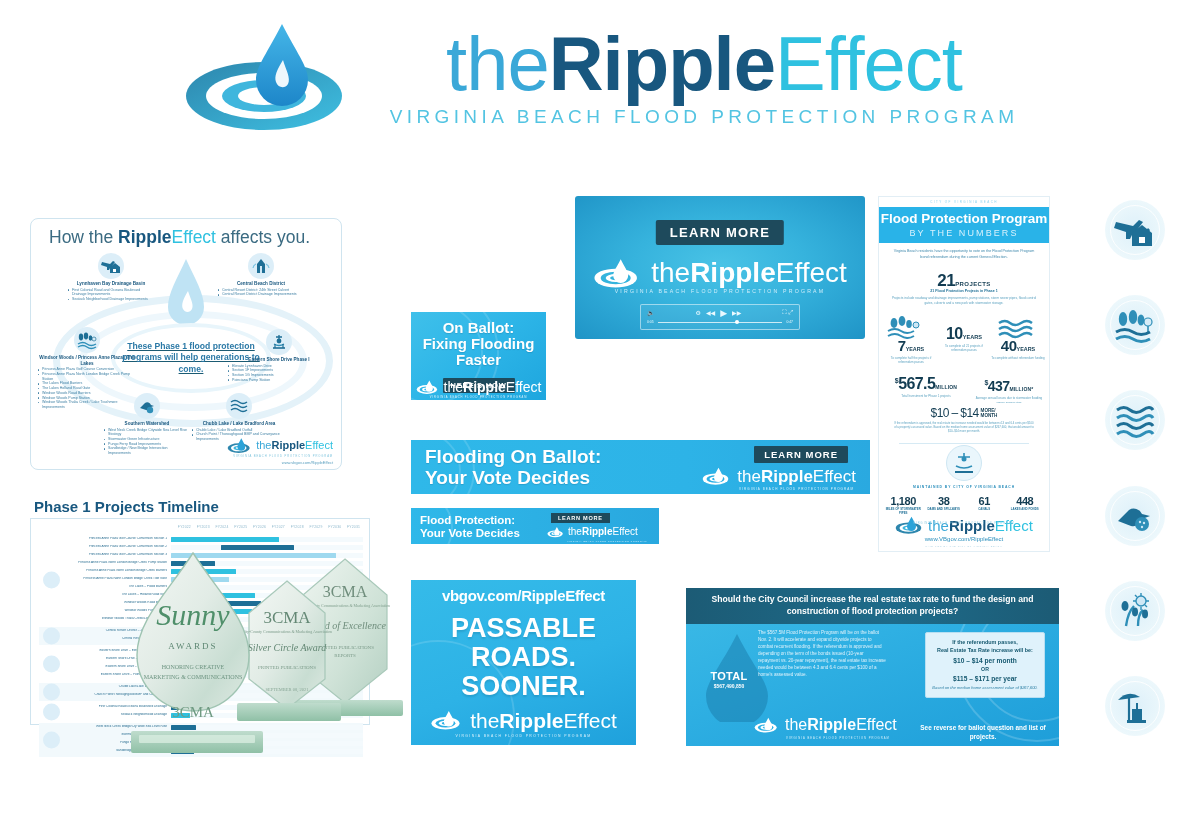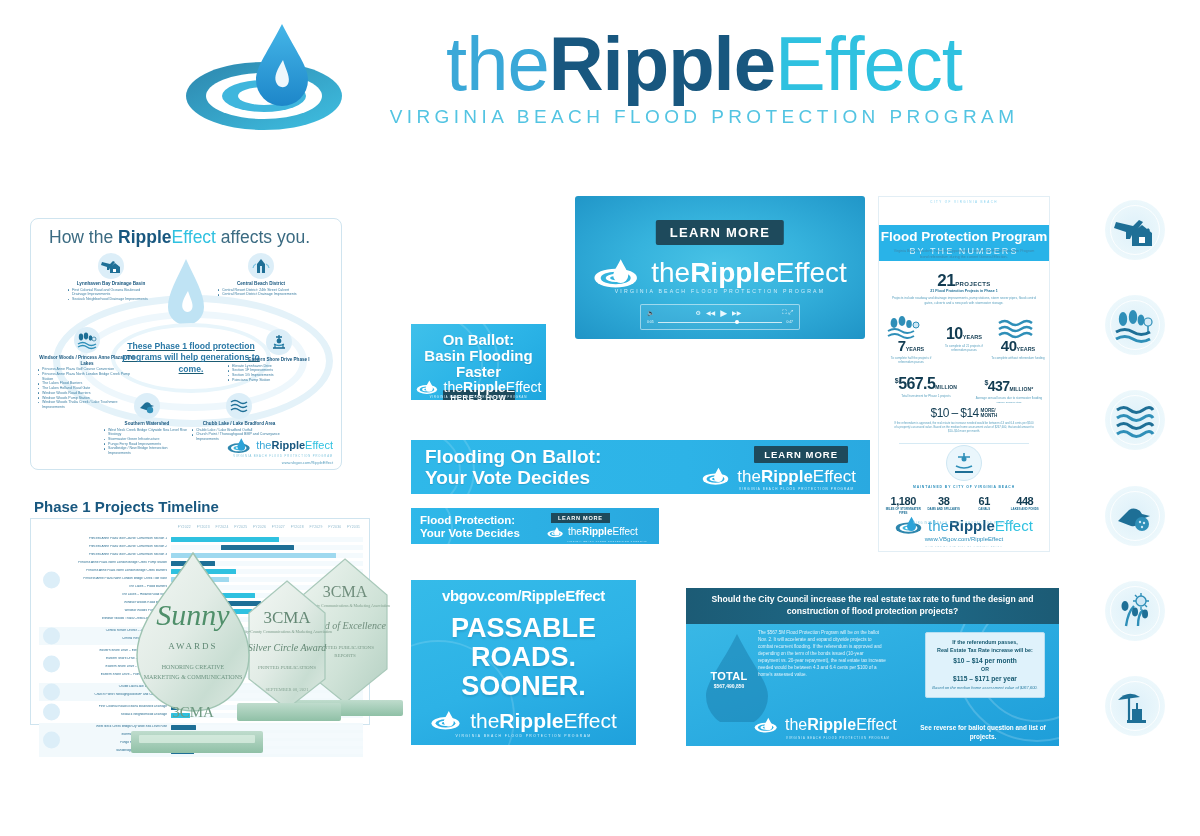--- a/index.html
+++ b/index.html
@@ -78,21 +78,21 @@
   #video-tag{position:absolute;left:50%;top:92px;transform:translateX(-50%);font-size:5.2px;letter-spacing:2.2px;color:#cfeefb;white-space:nowrap;}
   #video-controls{position:absolute;left:50%;bottom:9px;transform:translateX(-50%);width:158px;height:24px;
     border:1px solid rgba(255,255,255,.5);border-radius:2px;background:rgba(255,255,255,.06);}
   #vc-row{position:absolute;left:6px;right:6px;top:3px;height:9px;display:flex;align-items:center;justify-content:space-between;color:#eaf9ff;font-size:6px;}
   #vc-mid{display:flex;align-items:center;gap:5px;}
   #vc-scrub{position:absolute;left:6px;right:6px;bottom:4px;height:6px;display:flex;align-items:center;gap:4px;color:#eaf9ff;font-size:3.4px;}
   #vc-bar{flex:1;height:1px;background:rgba(255,255,255,.75);position:relative;}
   #vc-knob{position:absolute;left:62%;top:-2px;width:4px;height:4px;border-radius:50%;background:#fff;}
 
   
-  #panel-onballot{left:411px;top:324px;width:135px;height:76px;
+  #panel-onballot{left:411px;top:312px;width:135px;height:88px;
     background:linear-gradient(140deg,#3fc0ea 0%,#2eb6e8 45%,#1ea6de 100%);overflow:hidden;}
   .wave-deco{position:absolute;border:2px solid rgba(255,255,255,.14);border-radius:50%;}
   #ob-text{position:absolute;left:0;right:0;top:8px;text-align:center;color:#fff;font-weight:700;font-size:15px;line-height:1.08;
     text-shadow:0 1px 1px rgba(0,60,90,.18);}
   #ob-cta{position:absolute;left:50%;top:66px;transform:translateX(-50%);background:#1e4a5c;color:#fff;font-size:7.5px;
     font-weight:700;letter-spacing:.8px;padding:3px 8px;border-radius:1px;white-space:nowrap;}
   #ob-lockup{position:absolute;left:50%;bottom:5px;transform:translateX(-50%);display:flex;align-items:center;gap:4px;}
   #ob-lockup .mk{width:24px;height:16px;}
   #ob-lockup .white-word{font-size:14px;}
   #ob-tag{position:absolute;left:50%;bottom:1px;transform:translateX(-50%);font-size:2.6px;letter-spacing:.9px;color:#dff4fd;white-space:nowrap;}
@@ -121,21 +121,21 @@
   #rd-head{position:absolute;left:0;right:0;top:34px;text-align:center;color:#fff;font-weight:700;font-size:27px;line-height:1.08;
     text-shadow:0 2px 2px rgba(0,60,90,.16);}
   #rd-lockup{position:absolute;left:50%;bottom:14px;transform:translateX(-50%);display:flex;align-items:center;gap:7px;}
   #rd-lockup .mk{width:33px;height:22px;}
   #rd-lockup .white-word{font-size:21px;}
   #rd-tag{position:absolute;left:50%;bottom:7px;transform:translateX(-50%);font-size:3.4px;letter-spacing:1.4px;color:#ddf3fd;white-space:nowrap;}
 
   
   #panel-numbers{left:878px;top:196px;width:170px;height:354px;background:#fff;border:1px solid #e2eef5;overflow:hidden;}
   #nm-eyebrow{position:absolute;left:0;right:0;top:3px;text-align:center;font-size:3px;letter-spacing:1.4px;color:#8dd4f0;}
-  #nm-head{position:absolute;left:0;right:0;top:10px;height:36px;background:#29b3e8;display:flex;flex-direction:column;align-items:center;justify-content:center;margin-top:18px;}
+  #nm-head{position:absolute;left:0;right:0;top:10px;height:36px;background:#29b3e8;display:flex;flex-direction:column;align-items:center;justify-content:center;}
   #nm-h1{color:#fff;font-weight:700;font-size:13.5px;line-height:1;}
   #nm-h2{color:#d9f2fd;font-size:9px;letter-spacing:2.1px;margin-top:3px;}
   #nm-intro{position:absolute;left:14px;right:14px;top:52px;text-align:center;font-size:3.7px;line-height:1.5;color:#3d87ab;}
   #nm-21{position:absolute;left:0;right:0;top:74px;text-align:center;}
   #nm-21 .big{font-size:17px;font-weight:700;color:#123c52;letter-spacing:-.5px;margin-top:18px;}
   #nm-21 .sm{font-size:6px;font-weight:700;color:#123c52;letter-spacing:.4px;}
   #nm-21sub{position:absolute;left:0;right:0;top:92px;text-align:center;font-size:3.6px;font-weight:700;color:#1e6f96;}
   #nm-21note{position:absolute;left:12px;right:12px;top:99px;text-align:center;font-size:3.2px;line-height:1.45;color:#59a0bf;}
   .yr{position:absolute;text-align:center;}
   .yr .n{font-weight:700;color:#123c52;letter-spacing:-.5px;}
@@ -620,21 +620,21 @@
       <span>0:47</span>
     </div>
   </div>
 </div>
 
 <div class="abs" id="panel-onballot">
   <div class="wave-deco" style="left:-46px;top:-26px;width:130px;height:130px;"></div>
   <div class="wave-deco" style="left:-30px;top:-10px;width:98px;height:98px;"></div>
   <div id="ob-text">
     <div>On Ballot:</div>
-    <div>Basin Flooding</div>
+    <div>Fixing Flooding</div>
     <div>Faster</div>
   </div>
   <div id="ob-cta">HERE'S HOW</div>
   <div id="ob-lockup">
     <svg class="mk" viewBox="0 0 40 26">
       <ellipse cx="18" cy="17" rx="17" ry="7.5" fill="#fff"></ellipse>
         <ellipse cx="18" cy="17" rx="12" ry="5" fill="#2eb6e8"></ellipse>
       <ellipse cx="18" cy="17" rx="8" ry="3.2" fill="#fff"></ellipse>
         <ellipse cx="18" cy="17" rx="4.5" ry="1.7" fill="#2eb6e8"></ellipse>
       <path d="M22 2 C 19 8 16 12 16 15 a6 6 0 0 0 12 0 C 28 12 25 8 22 2 Z" fill="#fff"></path>

